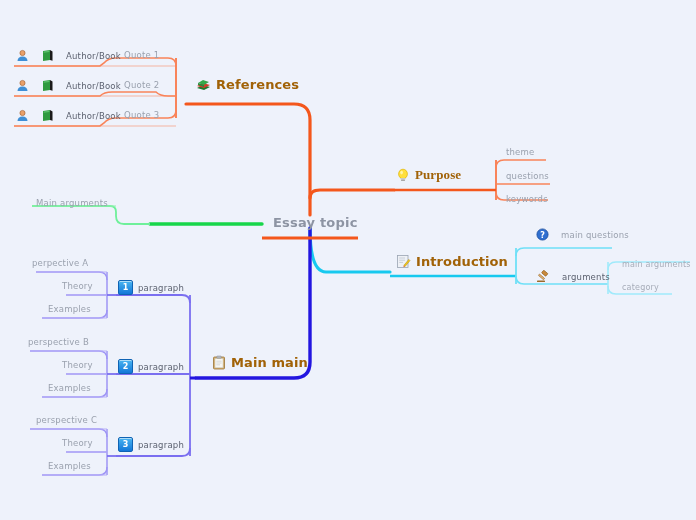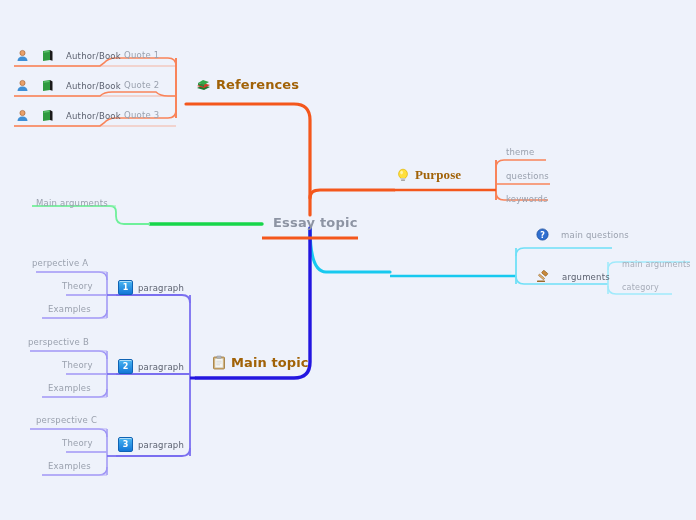--- a/index.html
+++ b/index.html
@@ -228,20 +228,31 @@
   <div class="node" style="left:506px;top:147px;">
     <span class="sub">theme</span>
   </div>
   <div class="node" style="left:506px;top:171px;">
     <span class="sub">questions</span>
   </div>
   <div class="node" style="left:506px;top:194px;">
     <span class="sub">keywords</span>
   </div>
 
+  <div class="node branch-title" style="left:396px;top:254px;">
+    <span class="ico">
+      <svg width="15" height="15" viewBox="0 0 15 15">
+        <rect x="1.5" y="1.5" width="10.5" height="12" fill="#eef1f6" stroke="#9aa3b2" stroke-width=".8"></rect>
+        <path d="M3.2 4 L9 4 M3.2 6.2 L9 6.2 M3.2 8.4 L7 8.4" stroke="#b7bfcc" stroke-width=".7"></path>
+        <path d="M7.8 11.5 L12.8 5.4 L14 6.6 L9 12.6 Z" fill="#f0c419" stroke="#b08a0c" stroke-width=".5"></path>
+        <path d="M7.8 11.5 L7.4 13.2 L9 12.6 Z" fill="#e05a2b"></path>
+      </svg>
+    </span>
+    <span>Introduction</span>
+  </div>
   <div class="node leafrow" style="left:536px;top:228px;">
     <span class="ico">
       <svg width="13" height="13" viewBox="0 0 13 13">
         <circle cx="6.5" cy="6.5" r="5.6" fill="#2f6fd0" stroke="#1c4c9c" stroke-width=".8"></circle>
         <text x="6.5" y="9.6" font-size="8" font-weight="bold" fill="#ffffff" text-anchor="middle" font-family="DejaVu Sans, sans-serif">?</text>
       </svg>
     </span>
     <span class="sub">main questions</span>
   </div>
   <div class="node leafrow" style="left:536px;top:270px;">
@@ -263,21 +274,21 @@
 
   <div class="node branch-title" style="left:212px;top:355px;">
     <span class="ico">
       <svg width="14" height="15" viewBox="0 0 14 15">
         <rect x="1.5" y="2" width="11" height="12" rx="1" fill="#d8b070" stroke="#9a7535" stroke-width=".8"></rect>
         <rect x="3" y="3.6" width="8" height="9.2" fill="#f7f7f2" stroke="#c0c0b5" stroke-width=".5"></rect>
         <rect x="4.8" y="1" width="4.4" height="2.2" rx=".6" fill="#b9bcc2" stroke="#868a91" stroke-width=".5"></rect>
         <path d="M4.3 6.2 L9.6 6.2 M4.3 8 L9.6 8 M4.3 9.8 L8 9.8" stroke="#c9cbd0" stroke-width=".7"></path>
       </svg>
     </span>
-    <span>Main topic</span>
+    <span>Main main</span>
   </div>
 
   <div class="node" style="left:118px;top:280px;">
     <span class="badge">1</span>
     <span class="sub-dark">paragraph</span>
   </div>
   <div class="node" style="left:32px;top:258px;">
     <span class="sub">perpective A</span>
   </div>
   <div class="node" style="left:62px;top:281px;">

